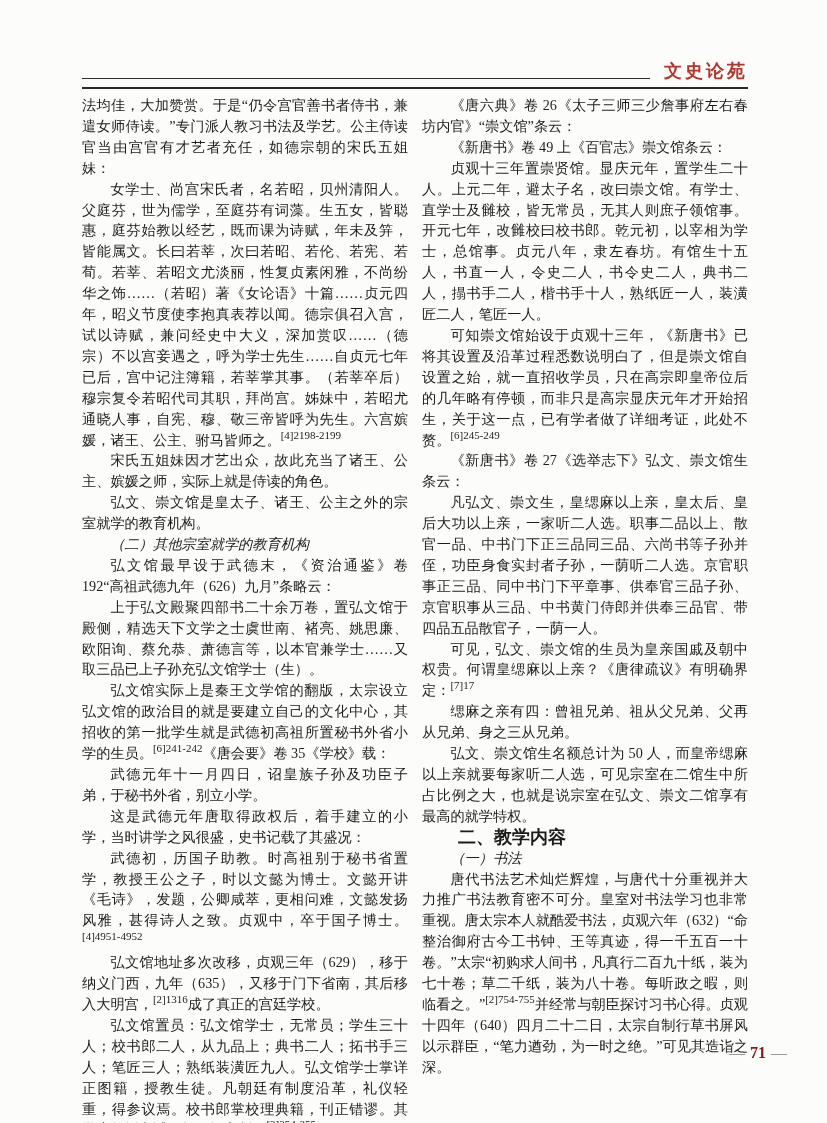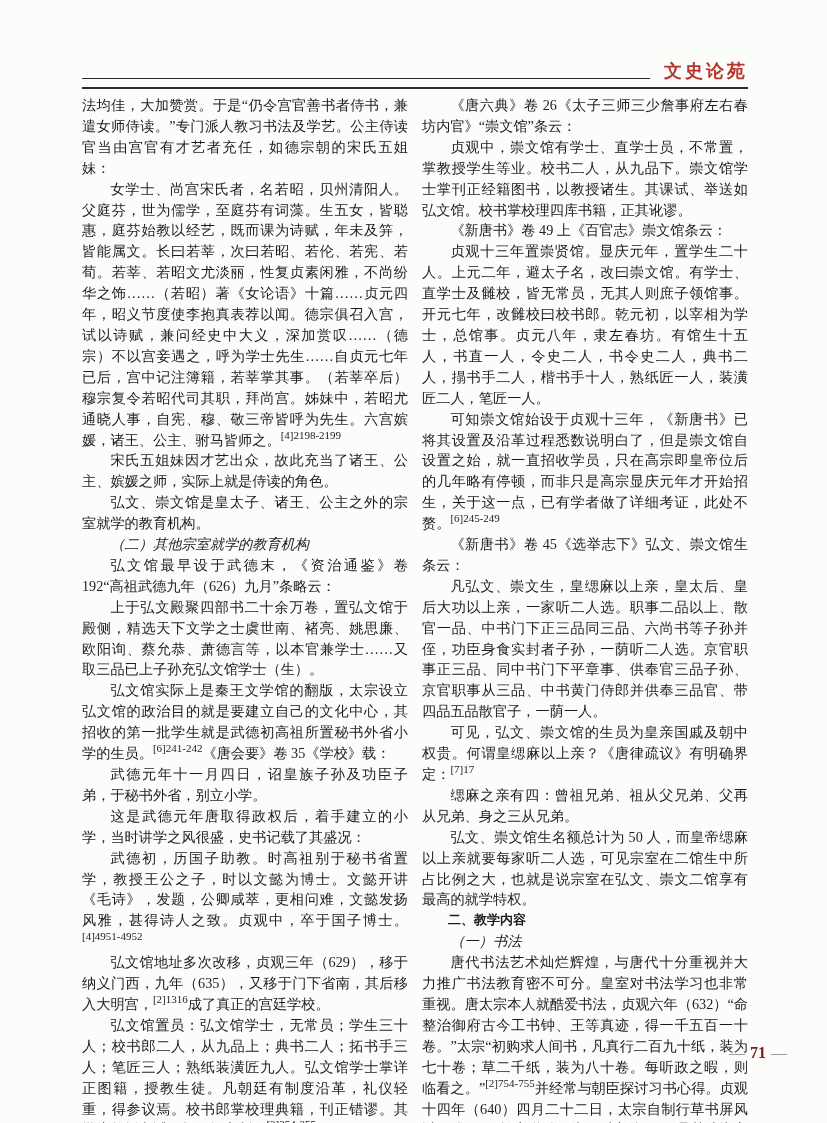--- a/index.html
+++ b/index.html
@@ -25,21 +25,21 @@
   
   .content{
     position:absolute;left:82px;top:95px;width:666px;height:950px;
     display:flex;gap:14px;
   }
   .col{width:326px;font-size:14.2px;line-height:20.9px;text-align:justify;}
   .para{margin:0;text-indent:2em;text-justify:inter-ideograph;}
   .para.body-cont{text-indent:0;}
   .para.quote{font-family:"Liberation Serif","DejaVu Serif",serif;}
   .para.heading-kai{font-style:italic;font-weight:500;}
-  .para.heading-bold{font-weight:bold;font-style:normal;font-family:Liberation Serif, serif;font-size:13px;}
+  .para.heading-bold{font-weight:bold;font-style:normal;font-family:Liberation Serif, serif;font-size:18px;}
   sup.cite{
     font-size:11px;line-height:0;vertical-align:super;
     letter-spacing:0;font-style:normal;color:#1c1c1c;
   }
   
   .footer{
     position:absolute;top:1044px;right:80px;
     font-size:16px;line-height:18px;white-space:nowrap;
   }
   .footer .dash{color:#8a8a8a;font-weight:normal;}
@@ -69,25 +69,24 @@
         <p class="para quote">上于弘文殿聚四部书二十余万卷，置弘文馆于殿侧，精选天下文学之士虞世南、褚亮、姚思廉、欧阳询、蔡允恭、萧德言等，以本官兼学士……又取三品已上子孙充弘文馆学士（生）。</p>
         <p class="para body">弘文馆实际上是秦王文学馆的翻版，太宗设立弘文馆的政治目的就是要建立自己的文化中心，其招收的第一批学生就是武德初高祖所置秘书外省小学的生员。<sup class="cite">[6]241-242</sup>《唐会要》卷 35《学校》载：</p>
         <p class="para quote">武德元年十一月四日，诏皇族子孙及功臣子弟，于秘书外省，别立小学。</p>
         <p class="para body">这是武德元年唐取得政权后，着手建立的小学，当时讲学之风很盛，史书记载了其盛况：</p>
         <p class="para quote">武德初，历国子助教。时高祖别于秘书省置学，教授王公之子，时以文懿为博士。文懿开讲《毛诗》，发题，公卿咸萃，更相问难，文懿发扬风雅，甚得诗人之致。贞观中，卒于国子博士。<sup class="cite">[4]4951-4952</sup></p>
         <p class="para body">弘文馆地址多次改移，贞观三年（629），移于纳义门西，九年（635），又移于门下省南，其后移入大明宫，<sup class="cite">[2]1316</sup>成了真正的宫廷学校。</p>
         <p class="para body">弘文馆置员：弘文馆学士，无常员；学生三十人；校书郎二人，从九品上；典书二人；拓书手三人；笔匠三人；熟纸装潢匠九人。弘文馆学士掌详正图籍，授教生徒。凡朝廷有制度沿革，礼仪轻重，得参议焉。校书郎掌校理典籍，刊正错谬。其学生教授考试，如国子之制。<sup class="cite">[3]254-255</sup></p>
       </div>
     <div class="col" id="col-right">
         <p class="para body">《唐六典》卷 26《太子三师三少詹事府左右春坊内官》“崇文馆”条云：</p>
-        <p class="para quote">贞观中，崇文馆有学士、直学士员，不常置，掌教授学生等业。校书二人，从九品下。崇文馆学士掌刊正经籍图书，以教授诸生。其课试、举送如弘文馆。校书掌校理四库书籍，正其讹谬。</p>
         <p class="para body">《新唐书》卷 49 上《百官志》崇文馆条云：</p>
         <p class="para quote">贞观十三年置崇贤馆。显庆元年，置学生二十人。上元二年，避太子名，改曰崇文馆。有学士、直学士及雠校，皆无常员，无其人则庶子领馆事。开元七年，改雠校曰校书郎。乾元初，以宰相为学士，总馆事。贞元八年，隶左春坊。有馆生十五人，书直一人，令史二人，书令史二人，典书二人，搨书手二人，楷书手十人，熟纸匠一人，装潢匠二人，笔匠一人。</p>
         <p class="para body">可知崇文馆始设于贞观十三年，《新唐书》已将其设置及沿革过程悉数说明白了，但是崇文馆自设置之始，就一直招收学员，只在高宗即皇帝位后的几年略有停顿，而非只是高宗显庆元年才开始招生，关于这一点，已有学者做了详细考证，此处不赘。<sup class="cite">[6]245-249</sup></p>
-        <p class="para body">《新唐书》卷 45《选举志下》弘文、崇文馆生条云：</p>
+        <p class="para body">《新唐书》卷 27《选举志下》弘文、崇文馆生条云：</p>
         <p class="para quote">凡弘文、崇文生，皇缌麻以上亲，皇太后、皇后大功以上亲，一家听二人选。职事二品以上、散官一品、中书门下正三品同三品、六尚书等子孙并侄，功臣身食实封者子孙，一荫听二人选。京官职事正三品、同中书门下平章事、供奉官三品子孙、京官职事从三品、中书黄门侍郎并供奉三品官、带四品五品散官子，一荫一人。</p>
         <p class="para body">可见，弘文、崇文馆的生员为皇亲国戚及朝中权贵。何谓皇缌麻以上亲？《唐律疏议》有明确界定：<sup class="cite">[7]17</sup></p>
         <p class="para quote">缌麻之亲有四：曾祖兄弟、祖从父兄弟、父再从兄弟、身之三从兄弟。</p>
         <p class="para body">弘文、崇文馆生名额总计为 50 人，而皇帝缌麻以上亲就要每家听二人选，可见宗室在二馆生中所占比例之大，也就是说宗室在弘文、崇文二馆享有最高的就学特权。</p>
         <p class="para heading-bold">二、教学内容</p>
         <p class="para heading-kai">（一）书法</p>
         <p class="para body">唐代书法艺术灿烂辉煌，与唐代十分重视并大力推广书法教育密不可分。皇室对书法学习也非常重视。唐太宗本人就酷爱书法，贞观六年（632）“命整治御府古今工书钟、王等真迹，得一千五百一十卷。”太宗“初购求人间书，凡真行二百九十纸，装为七十卷；草二千纸，装为八十卷。每听政之暇，则临看之。”<sup class="cite">[2]754-755</sup>并经常与朝臣探讨习书心得。贞观十四年（640）四月二十二日，太宗自制行草书屏风以示群臣，“笔力遒劲，为一时之绝。”可见其造诣之深。</p>
       </div>
   </div>
 

